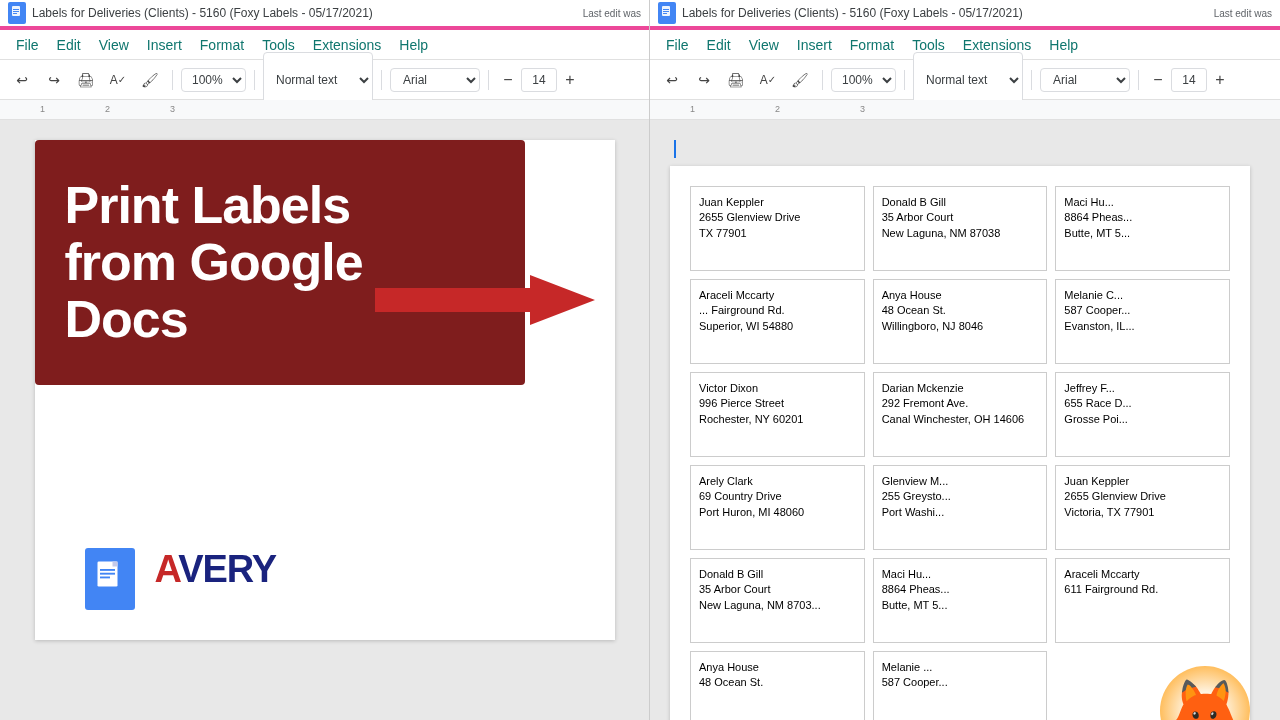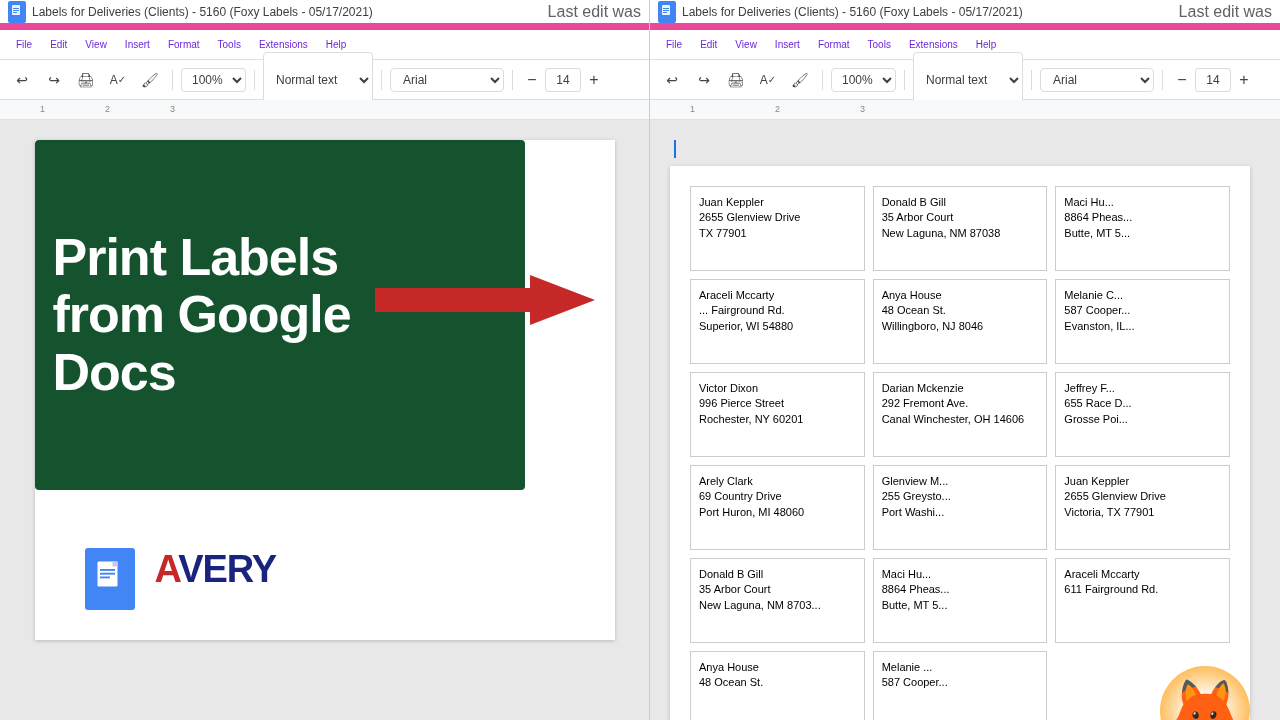--- a/index.html
+++ b/index.html
@@ -15,47 +15,47 @@
 
     
     .title-bar {
       height: 30px;
       background: #fff;
       display: flex;
       align-items: center;
       padding: 0 8px;
       font-size: 12px;
       color: #333;
-      border-bottom: 7px solid #ec4899;
+      border-bottom: 4px solid #ec4899;
     }
     .title-bar .doc-icon {
       width: 18px; height: 22px; margin-right: 6px;
       background: #4285f4;
       border-radius: 2px;
       display: flex; align-items: center; justify-content: center;
       flex-shrink: 0;
     }
     .title-bar .doc-icon svg { width: 12px; height: 14px; }
     .title-bar .title-text { font-size: 12px; color: #3c4043; font-weight: 400; white-space: nowrap; overflow: hidden; text-overflow: ellipsis; max-width: 520px; }
-    .title-bar .last-edit { margin-left: auto; font-size: 16px; color: #5f6368; white-space: nowrap; }
+    .title-bar .last-edit { margin-left: auto; font-size: 10px; color: #5f6368; white-space: nowrap; }
 
     
     .menu-bar {
       height: 30px;
       background: #fff;
       display: flex;
       align-items: center;
       padding: 0 8px;
       gap: 2px;
       border-bottom: 1px solid #e0e0e0;
     }
     .menu-item {
       padding: 4px 8px;
-      font-size: 10px;
-      color: #6d28d9;
+      font-size: 14px;
+      color: #0f766e;
       cursor: pointer;
       border-radius: 4px;
     }
 
     
     .toolbar {
       height: 40px;
       background: #fff;
       display: flex;
       align-items: center;
@@ -90,21 +90,21 @@
       width: 110px;
     }
     .font-select {
       padding: 3px 8px;
       border: 1px solid #dadce0;
       border-radius: 4px;
       font-size: 12px;
       background: #fff;
       color: #3c4043;
       cursor: pointer;
-      width: 114px;
+      width: 90px;
     }
     .font-size-container {
       display: flex; align-items: center; gap: 2px;
     }
     .font-size-btn {
       width: 22px; height: 22px;
       display: flex; align-items: center; justify-content: center;
       border: none; background: transparent; cursor: pointer;
       border-radius: 3px; font-size: 16px; color: #444;
     }
@@ -142,27 +142,27 @@
       min-height: 500px;
       padding: 40px 50px;
       box-shadow: 0 1px 4px rgba(0,0,0,0.2);
       position: relative;
     }
     .address-name { font-size: 15px; font-weight: bold; color: #000; margin-bottom: 4px; }
     .address-line { font-size: 13px; color: #000; line-height: 1.4; }
     .promo-overlay {
       position: absolute;
       top: 0; left: 0;
-      width: 490px; height: 350px;
-      background: #14532d;
+      width: 490px; height: 245px;
+      background: #7f1d1d;
       border-radius: 4px;
       display: flex;
       flex-direction: column;
       justify-content: center;
-      padding: 18px;
+      padding: 30px;
     }
     .promo-text-big {
       font-size: 52px;
       font-weight: 900;
       color: #fff;
       line-height: 1.1;
       letter-spacing: -1px;
     }
 
     

